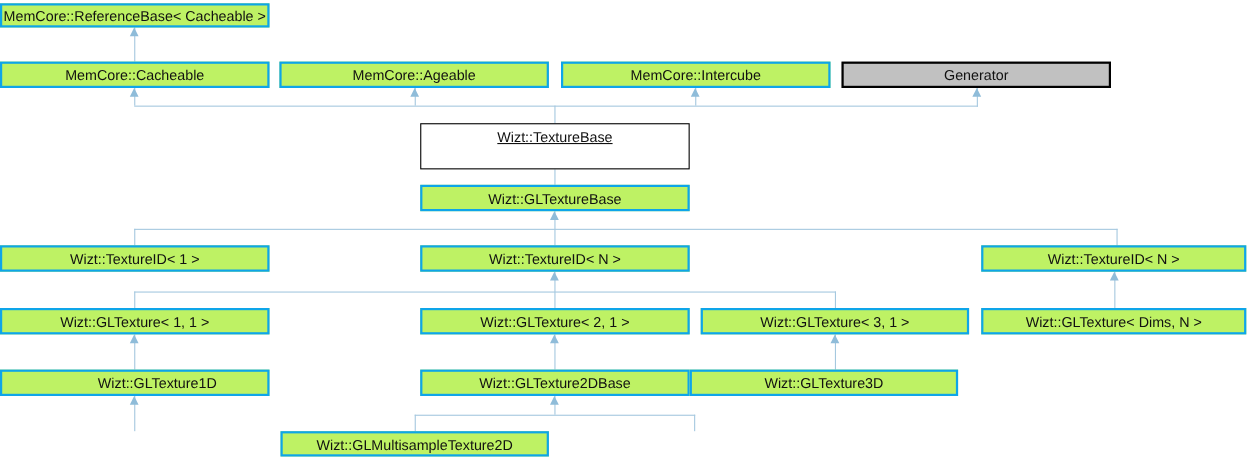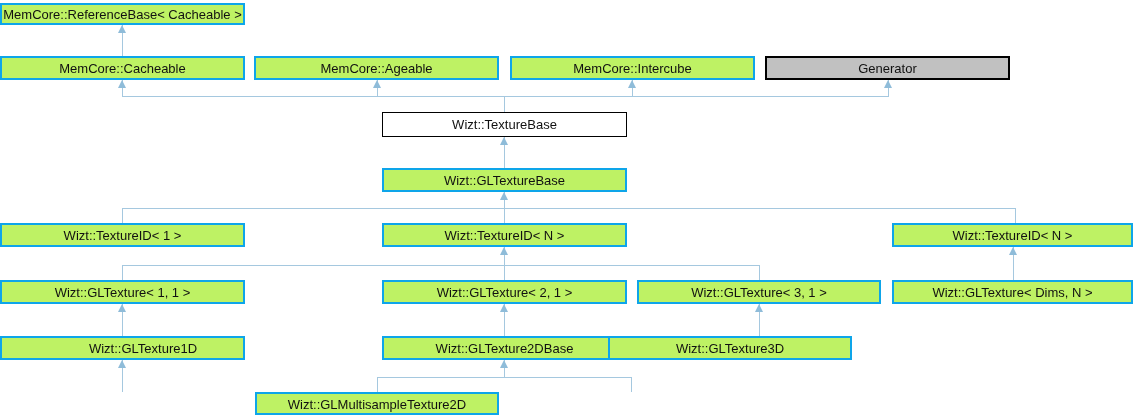--- a/index.html
+++ b/index.html
@@ -85,26 +85,26 @@
     <div class="arrow" style="left: 118px; top: 304px;"></div>
     <div class="arrow" style="left: 500px; top: 304px;"></div>
     <div class="arrow" style="left: 755px; top: 304px;"></div>
     <div class="arrow" style="left: 118px; top: 360px;"></div>
     <div class="arrow" style="left: 500px; top: 360px;"></div>
     <div class="node" style="left: 0px; top: 3px; width: 245px; height: 22px; line-height: 20px;">MemCore::ReferenceBase&lt; Cacheable &gt;</div>
     <div class="node" style="left: 0px; top: 56px; width: 245px; height: 24px; line-height: 22px;">MemCore::Cacheable</div>
     <div class="node" style="left: 254px; top: 56px; width: 245px; height: 24px; line-height: 22px;">MemCore::Ageable</div>
     <div class="node" style="left: 510px; top: 56px; width: 245px; height: 24px; line-height: 22px;">MemCore::Intercube</div>
     <div class="node external" style="left: 765px; top: 56px; width: 245px; height: 24px; line-height: 22px;">Generator</div>
-    <div class="node current" style="left: 382px; top: 112px; width: 245px; height: 25px; line-height: 23px;">Wizt::TextureBase</div>
+    <div class="node current" style="left: 382px; top: 112px; width: 245px; height: 42px; line-height: 23px; text-decoration: underline;">Wizt::TextureBase</div>
     <div class="node" style="left: 382px; top: 168px; width: 245px; height: 24px; line-height: 22px;">Wizt::GLTextureBase</div>
     <div class="node" style="left: 0px; top: 223px; width: 245px; height: 24px; line-height: 22px;">Wizt::TextureID&lt; 1 &gt;</div>
     <div class="node" style="left: 382px; top: 223px; width: 245px; height: 24px; line-height: 22px;">Wizt::TextureID&lt; N &gt;</div>
     <div class="node" style="left: 892px; top: 223px; width: 241px; height: 24px; line-height: 22px;">Wizt::TextureID&lt; N &gt;</div>
     <div class="node" style="left: 0px; top: 280px; width: 245px; height: 24px; line-height: 22px;">Wizt::GLTexture&lt; 1, 1 &gt;</div>
     <div class="node" style="left: 382px; top: 280px; width: 245px; height: 24px; line-height: 22px;">Wizt::GLTexture&lt; 2, 1 &gt;</div>
     <div class="node" style="left: 637px; top: 280px; width: 244px; height: 24px; line-height: 22px;">Wizt::GLTexture&lt; 3, 1 &gt;</div>
     <div class="node" style="left: 892px; top: 280px; width: 241px; height: 24px; line-height: 22px; text-align: center;">Wizt::GLTexture&lt; Dims, N &gt;</div>
     <div class="node" style="left: 0px; top: 336px; width: 245px; height: 24px; line-height: 22px; padding-left: 41px;">Wizt::GLTexture1D</div>
     <div class="node" style="left: 382px; top: 336px; width: 245px; height: 24px; line-height: 22px;">Wizt::GLTexture2DBase</div>
-    <div class="node" style="left: 608px; top: 336px; width: 244px; height: 24px; line-height: 22px;">Wizt::GLTexture3D</div>
+    <div class="node" style="left: 627px; top: 336px; width: 244px; height: 24px; line-height: 22px;">Wizt::GLTexture3D</div>
     <div class="node" style="left: 255px; top: 392px; width: 244px; height: 23px; line-height: 21px;">Wizt::GLMultisampleTexture2D</div>
   </div>
 
 </body></html>

